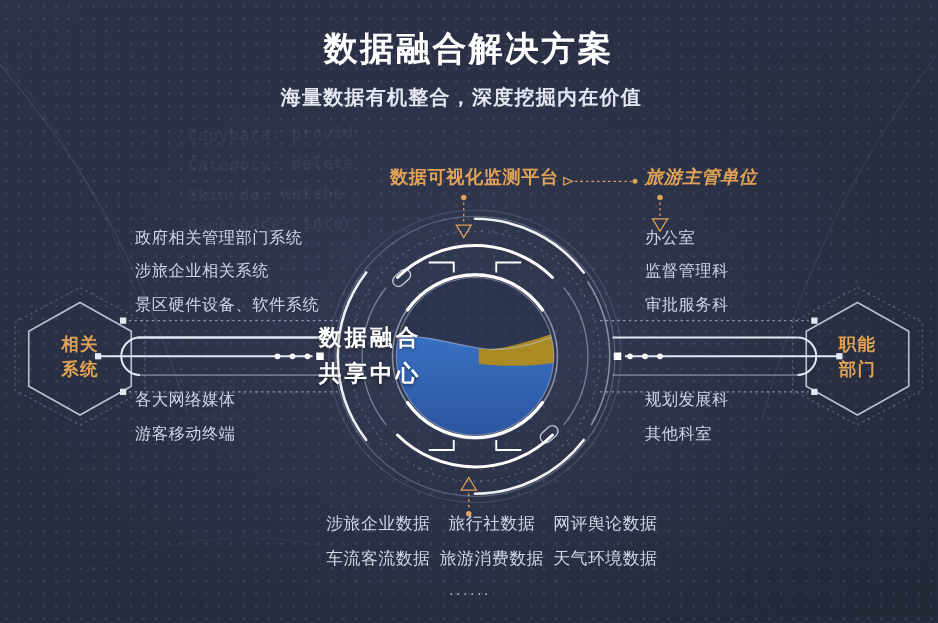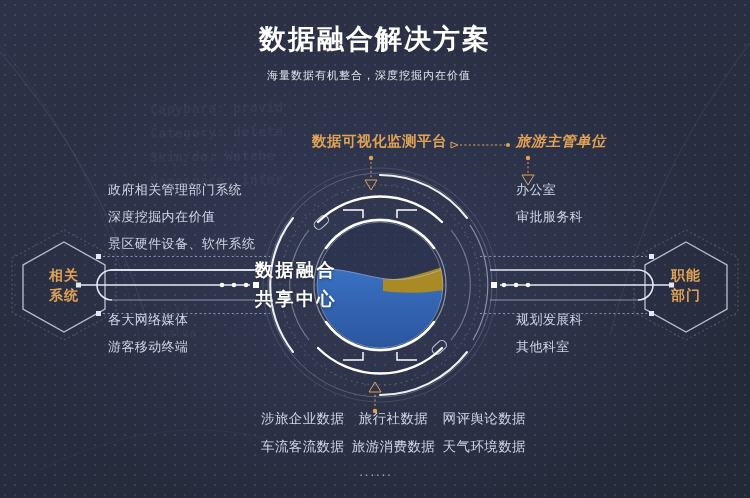--- a/index.html
+++ b/index.html
@@ -39,21 +39,21 @@
   }
   .swoosh{position:absolute;inset:0;pointer-events:none;}
 
   
   .header{position:absolute;left:0;top:22px;width:750px;text-align:center;}
   .title{
     font-size:27px;font-weight:700;color:#ffffff;letter-spacing:2px;
     line-height:34px;margin:0;
   }
   .subtitle{
-    font-size:11px;color:#e2e6f0;letter-spacing:1px;margin:12px 12px 0 0;font-weight:400;
+    font-size:16px;color:#e2e6f0;letter-spacing:1px;margin:12px 12px 0 0;font-weight:700;
   }
 
   
   .toprow{position:absolute;left:0;top:132px;width:658px;height:22px;}
   .orange{color:#e0a355;font-size:14.5px;font-weight:700;letter-spacing:.5px;}
   .lbl-platform{position:absolute;left:312px;top:0;}
   .lbl-authority{position:absolute;left:516px;top:0;font-style:italic;}
   .dashlink{
     position:absolute;left:450px;top:9px;width:62px;height:8px;
   }
@@ -141,29 +141,30 @@
     <line x1="528" y1="162" x2="528" y2="173" stroke="#e0a355" stroke-width="1" stroke-dasharray="2 2.4"></line>
     <path d="M 522 175 L 534 175 L 528 185 Z" fill="none" stroke="#e0a355" stroke-width="1"></path>
 
     <path d="M 369 392 L 381 392 L 375 382 Z" fill="none" stroke="#e0a355" stroke-width="1"></path>
     <line x1="375" y1="395" x2="375" y2="408" stroke="#e0a355" stroke-width="1" stroke-dasharray="2 2.4"></line>
     <circle cx="375" cy="411" r="2.2" fill="#e0a355"></circle>
   </svg>
 
   <div class="col col-lt">
     <div>政府相关管理部门系统</div>
-    <div>深度挖掘内在价值</div>
+    <div>涉旅企业相关系统</div>
     <div>景区硬件设备、软件系统</div>
   </div>
   <div class="col col-lb">
     <div>各大网络媒体</div>
     <div>游客移动终端</div>
   </div>
   <div class="col col-rt">
     <div>办公室</div>
+    <div>监督管理科</div>
     <div>审批服务科</div>
   </div>
   <div class="col col-rb">
     <div>规划发展科</div>
     <div>其他科室</div>
   </div>
 
   <div class="bottomgrid">
     <div class="bg-row">
       <span class="bg-cell">涉旅企业数据</span>

